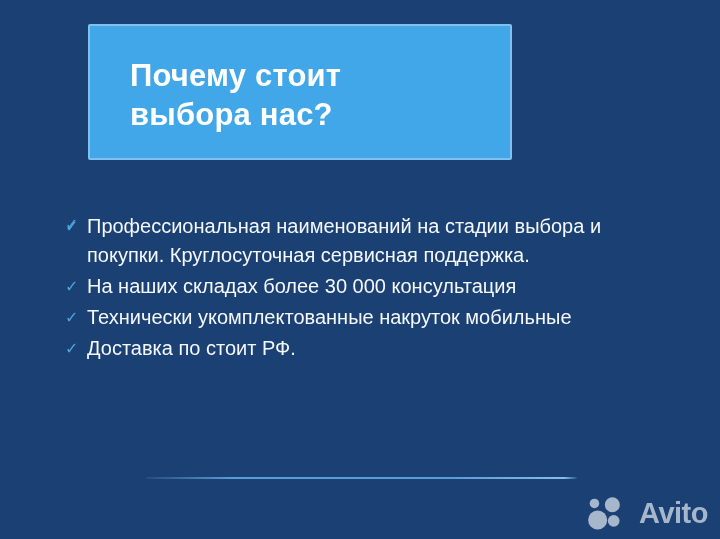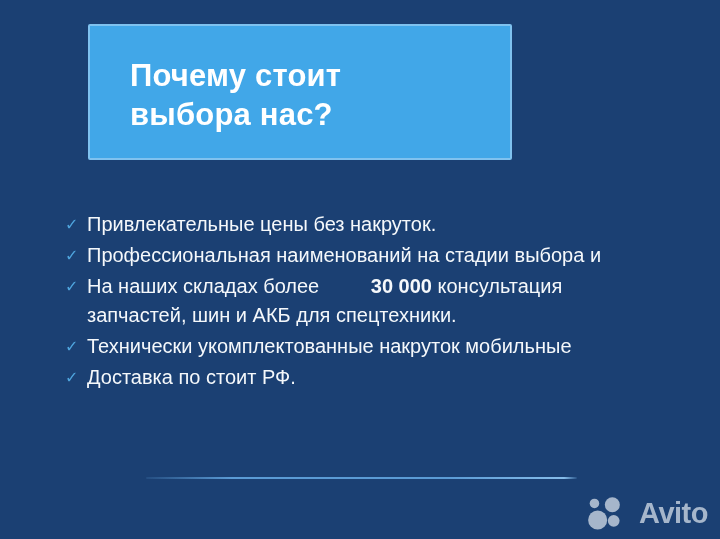--- a/index.html
+++ b/index.html
@@ -60,21 +60,21 @@
     line-height: 29px;
   }
   .check {
     position: absolute;
     left: 0;
     top: 0;
     color: var(--check);
     font-size: 16px;
     line-height: 29px;
   }
-  .benefit-text .bold { font-weight: 700; margin-left: 46px; }
+  .benefit-text .bold { font-weight: 400; }
   .divider {
     position: absolute;
     left: 146px;
     top: 477px;
     width: 431px;
     height: 2px;
     background: linear-gradient(to right,
       rgba(91,155,213,0.15),
       var(--divider) 20%,
       var(--divider) 70%,
@@ -104,23 +104,23 @@
 <body>
 
 <div class="slide">
 
   <div class="header-card">
     <span class="title-line">Почему стоит</span>
     <span class="title-line">выбора нас?</span>
   </div>
 
   <ul class="benefits">
-      <li class="benefit-item"><span class="check">✓</span><span class="benefit-text"><span>Привлекательные цены без накруток.</span></span></li>
-      <li class="benefit-item"><span class="check">✓</span><span class="benefit-text"><span>Профессиональная наименований на стадии выбора и</span><br></span></li>
-      <li class="benefit-item"><span class="check">✓</span><span class="benefit-text"><span>На наших складах более </span><span class="bold">30 000</span><span> консультация</span><br><span>запчастей, шин и АКБ для спецтехники.</span></span></li>
+      <li class="benefit-item"><span class="check">✓</span></li>
+      <li class="benefit-item"><span class="check">✓</span><span class="benefit-text"><span>Профессиональная наименований на стадии выбора и</span><br><span>покупки. Круглосуточная сервисная поддержка.</span></span></li>
+      <li class="benefit-item"><span class="check">✓</span><span class="benefit-text"><span>На наших складах более </span><span class="bold">30 000</span><span> консультация</span><br></span></li>
       <li class="benefit-item"><span class="check">✓</span><span class="benefit-text"><span>Технически укомплектованные накруток мобильные</span><br></span></li>
       <li class="benefit-item"><span class="check">✓</span><span class="benefit-text"><span>Доставка по стоит РФ.</span></span></li>
     </ul>
 
   <div class="divider"></div>
 
   <div class="brand">
     <svg class="brand-dots" viewBox="0 0 38 36" xmlns="http://www.w3.org/2000/svg" aria-hidden="true">
       <circle cx="7.5" cy="7" r="5.2"></circle>
       <circle cx="27" cy="8.5" r="8.2"></circle>

